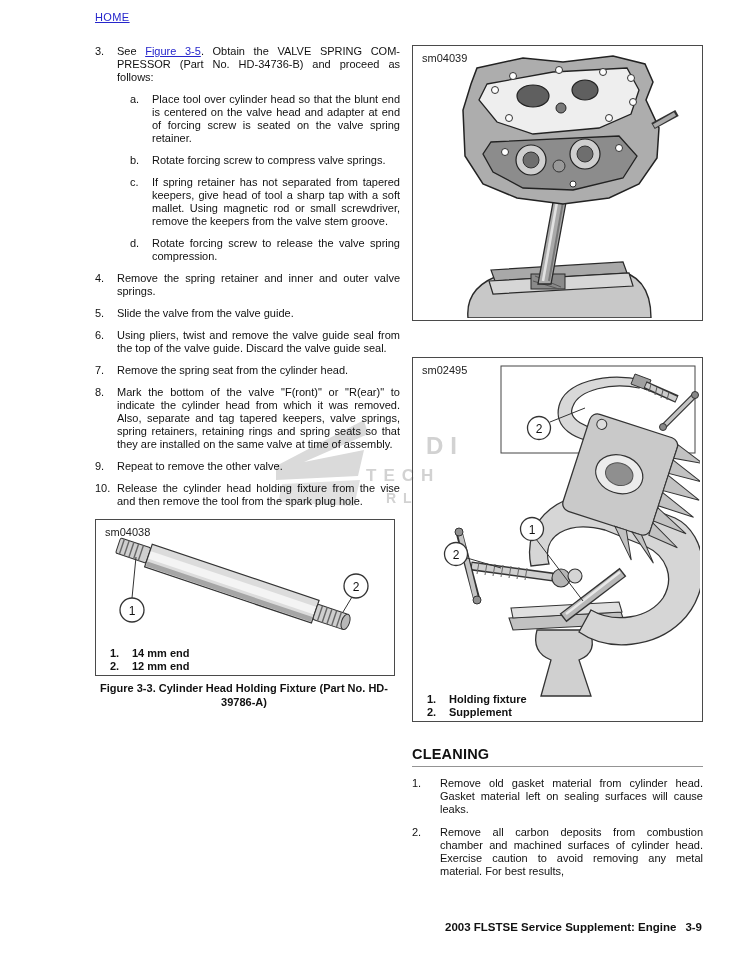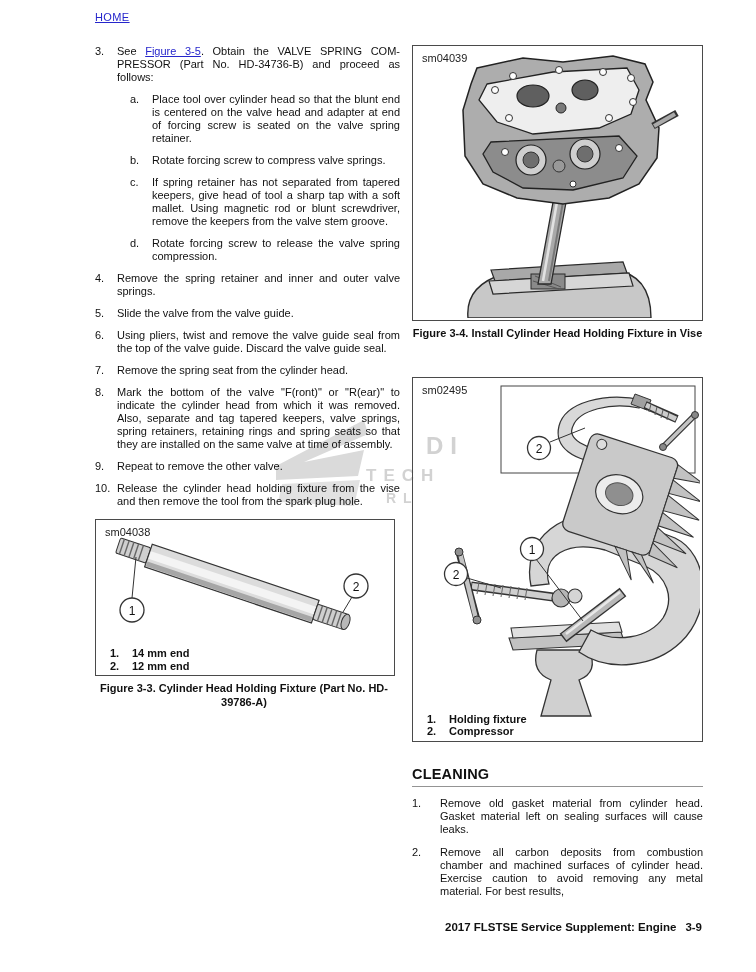--- a/index.html
+++ b/index.html
@@ -62,21 +62,21 @@
     <div class="li sub">
       <span class="num">a.</span>
       <span class="txt">Place tool over cylinder head so that the blunt end is centered on the valve head and adapter at end of forcing screw is seated on the valve spring retainer.</span>
     </div>
     <div class="li sub">
       <span class="num">b.</span>
       <span class="txt">Rotate forcing screw to compress valve springs.</span>
     </div>
     <div class="li sub">
       <span class="num">c.</span>
-      <span class="txt">If spring retainer has not separated from tapered keepers, give head of tool a sharp tap with a soft mallet. Using magnetic rod or blunt screwdriver, remove the keepers from the valve stem groove.</span>
+      <span class="txt">If spring retainer has not separated from tapered keepers, give head of tool a sharp tap with a soft mallet. Using magnetic rod or small screwdriver, remove the keepers from the valve stem groove.</span>
     </div>
     <div class="li sub">
       <span class="num">d.</span>
       <span class="txt">Rotate forcing screw to release the valve spring compression.</span>
     </div>
 
     <div class="li">
       <span class="num">4.</span>
       <span class="txt">Remove the spring retainer and inner and outer valve springs.</span>
     </div>
@@ -183,21 +183,20 @@
         <circle cx="172" cy="108" r="15" fill="#cfcfcf" stroke="#222" stroke-width="1.2"></circle>
         <circle cx="172" cy="108" r="8" fill="#6e6e6e" stroke="#333" stroke-width="1"></circle>
         <circle cx="146" cy="120" r="6" fill="#999" stroke="#333" stroke-width="1"></circle>
         <circle cx="92" cy="106" r="3.5" fill="#fff" stroke="#333" stroke-width="1"></circle>
         <circle cx="206" cy="102" r="3.5" fill="#fff" stroke="#333" stroke-width="1"></circle>
         <circle cx="160" cy="138" r="3" fill="#fff" stroke="#333" stroke-width="1"></circle>
         <line x1="240" y1="80" x2="264" y2="67" stroke="#333" stroke-width="7"></line>
         <line x1="241" y1="80" x2="262" y2="68" stroke="#aaa" stroke-width="4"></line>
       </svg>
     </div>
-    <div class="caption nowrap">Figure 3-4. Install Cylinder Head Holding Fixture in Vise</div>
 
     <div class="figbox fig35">
       <span class="figlabel">sm02495</span>
       <svg width="287" height="361" viewBox="0 0 287 361">
 
         <rect x="88" y="8" width="194" height="87" fill="none" stroke="#444" stroke-width="1"></rect>
         <path d="M230,22 C192,14 152,24 146,48 C141,68 158,84 198,86 L204,74 C170,72 154,60 160,48 C166,32 198,24 226,30 Z" fill="#d8d8d8" stroke="#333" stroke-width="1.2"></path>
         <polygon points="222,16 238,22 234,32 218,26" fill="#a0a0a0" stroke="#333" stroke-width="1"></polygon>
         <line x1="232" y1="27" x2="264" y2="41" stroke="#333" stroke-width="8"></line>
         <line x1="233" y1="27" x2="263" y2="41" stroke="#cccccc" stroke-width="5"></line>
@@ -260,34 +259,34 @@
         <circle cx="43" cy="196" r="11.5" fill="#fff" stroke="#333" stroke-width="1.3"></circle>
         <text x="43" y="200.5" font-size="12" text-anchor="middle" fill="#111">2</text>
       </svg>
       <div class="legend">
         <div class="legend-row">
             <span class="lnum">1.</span>
             <span>Holding fixture</span>
           </div>
         <div class="legend-row">
             <span class="lnum">2.</span>
-            <span>Compressor</span>
+            <span>Supplement</span>
           </div>
       </div>
     </div>
 
     <div class="section-heading">CLEANING</div>
     <div class="cl">
       <span class="num">1.</span>
       <span class="txt">Remove old gasket material from cylinder head. Gasket material left on sealing surfaces will cause leaks.</span>
     </div>
     <div class="cl">
       <span class="num">2.</span>
       <span class="txt">Remove all carbon deposits from combustion chamber and machined surfaces of cylinder head. Exercise caution to avoid removing any metal material. For best results,</span>
     </div>
   </div>
 
   <div class="footer">
-    <span>2017 FLSTSE Service Supplement: Engine</span>
+    <span>2003 FLSTSE Service Supplement: Engine</span>
     <span>3-9</span>
   </div>
 
 </div>
 
 </body></html>

